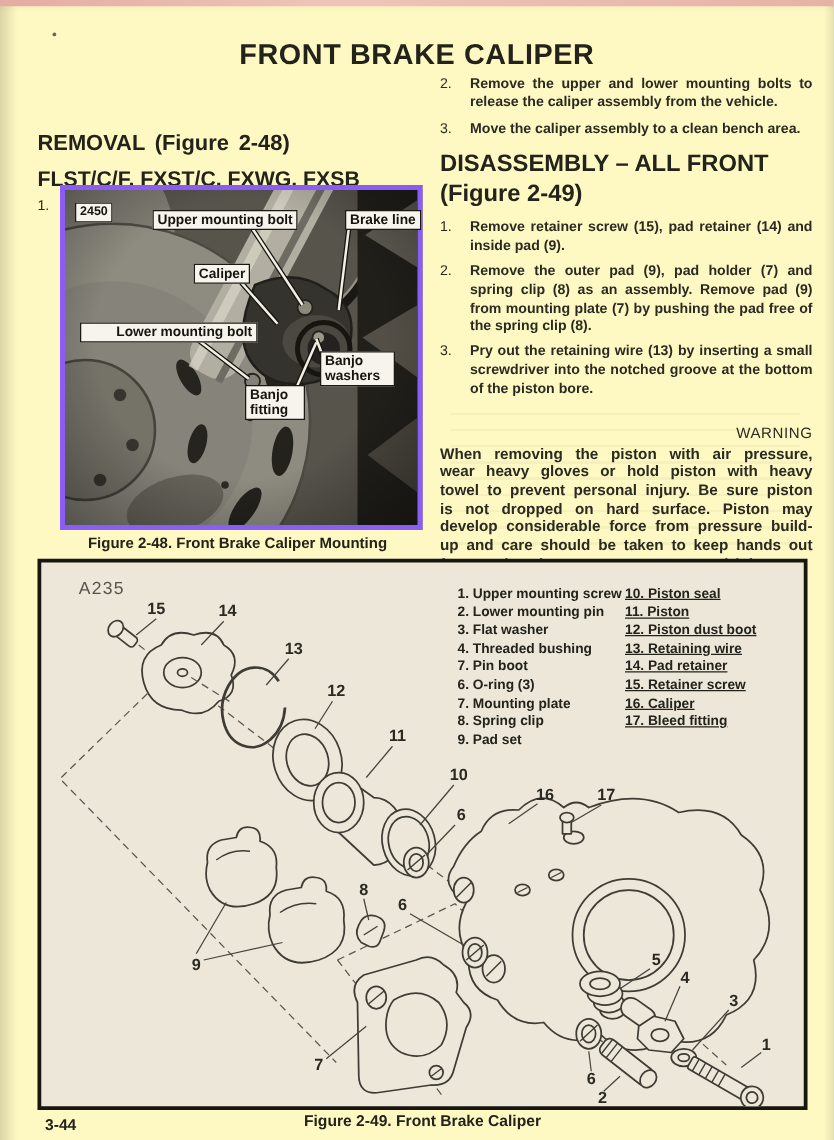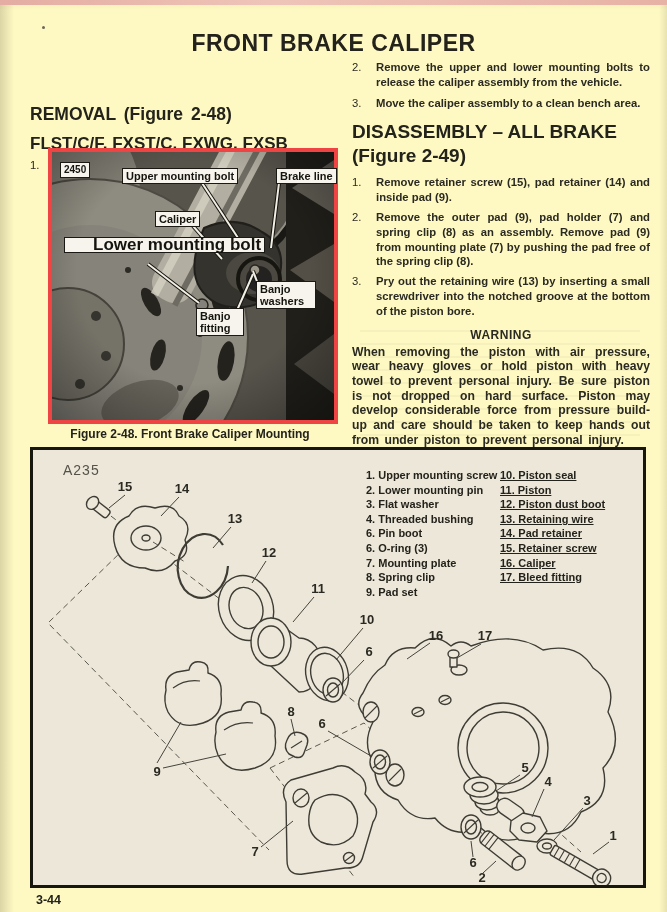--- a/index.html
+++ b/index.html
@@ -22,25 +22,25 @@
   .col-left{position:absolute;left:30px;top:60px;width:300px;margin-top:44px;}
   .col-right{position:absolute;left:352px;top:60px;width:298px;}
 
   .h1{font-size:17.5px;font-weight:bold;word-spacing:3px;color:#23221b;line-height:21px;}
   .h1b{font-size:17px;font-weight:bold;margin-top:9px;color:#23221b;line-height:20px;}
   .h2{font-size:19px;font-weight:bold;line-height:23.5px;color:#23221b;margin-top:10px;}
   .step{display:flex;font-size:11.3px;line-height:14.8px;}
   .step .n{flex:none;width:24px;}
   .step .t{flex:1;text-align:justify;font-weight:bold;}
   .mt4{margin-top:4px}.mt5{margin-top:5px}.mt6{margin-top:6px}.mt8{margin-top:8px}
-  .warnhead{margin-top:9px;text-align:center;font-weight:bold;font-size:12px;letter-spacing:.5px;}
+  .warnhead{margin-top:20px;text-align:right;font-weight:normal;font-size:12px;letter-spacing:.5px;}
   .warnpara{margin-top:3px;font-weight:bold;font-size:12.2px;line-height:14.7px;text-align:justify;word-spacing:2px;}
 
   .photo-fig{position:absolute;left:48px;top:148px;width:282px;height:268px;
-        border:4px solid #ef4444;background:#55534c;}
+        border:4px solid #8b5cf6;background:#55534c;}
   .photo-inner{position:relative;width:282px;height:268px;}
   .photo-label{position:absolute;background:#f6f4ec;border:1px solid #1a1914;color:#15140f;
         font-weight:bold;font-size:10px;line-height:12px;padding:1px 3px;white-space:nowrap;}
   .photo-label.wrap{white-space:normal;text-align:left;}
   .fig48-caption{position:absolute;left:40px;top:427px;width:300px;text-align:center;
         font-weight:bold;font-size:12px;color:#23221b;}
 
   .fig49{position:absolute;left:30px;top:447px;width:610px;height:435px;
         border:3px solid #17160f;background:#ece7d9;}
   .figid{position:absolute;left:30px;top:12px;font-size:14px;letter-spacing:1px;color:#55524a;}
@@ -153,38 +153,38 @@
           <path d="M96,112 L147,151"></path>
             <path d="M209,140 L201,119"></path>
             <path d="M183,163 L201,122"></path>
         </g>
         <rect x="0" y="0" width="282" height="268" fill="url(#vig)"></rect>
       </svg>
       <div class="photo-label" style="left:8px;top:10px;">2450</div>
       <div class="photo-label" style="left:70px;top:16px;font-size:11px;">Upper mounting bolt</div>
       <div class="photo-label" style="left:197px;top:16px;font-size:11px;margin-left:27px;">Brake line</div>
       <div class="photo-label" style="left:103px;top:59px;font-size:11px;">Caliper</div>
-      <div class="photo-label" style="left:12px;top:85px;font-size:17px;padding-left:28px;">Lower mounting bolt</div>
+      <div class="photo-label" style="left:12px;top:106px;font-size:11px;padding-left:28px;">Lower mounting bolt</div>
       <div class="photo-label wrap" style="left:204px;top:129px;width:52px;font-size:11px;">Banjo washers</div>
       <div class="photo-label wrap" style="left:144px;top:156px;width:40px;font-size:11px;">Banjo fitting</div>
     </div>
   </div>
   <div class="fig48-caption">Figure 2-48. Front Brake Caliper Mounting</div>
 
   <div class="col-right">
     <div class="step">
       <span class="n">2.</span>
       <span class="t">Remove the upper and lower mounting bolts to release the caliper assembly from the vehicle.</span>
     </div>
     <div class="step mt6">
       <span class="n">3.</span>
       <span class="t">Move the caliper assembly to a clean bench area.</span>
     </div>
     <div class="h2">
-      <div>DISASSEMBLY – ALL BRAKE</div>
+      <div>DISASSEMBLY – ALL FRONT</div>
       <div>(Figure 2-49)</div>
     </div>
     <div class="step mt8">
       <span class="n">1.</span>
       <span class="t">Remove retainer screw (15), pad retainer (14) and inside pad (9).</span>
     </div>
     <div class="step mt5">
       <span class="n">2.</span>
       <span class="t">Remove the outer pad (9), pad holder (7) and spring clip (8) as an assembly. Remove pad (9) from mounting plate (7) by pushing the pad free of the spring clip (8).</span>
     </div>
@@ -379,32 +379,33 @@
       </g>
     </svg>
 
     <div class="figid">A235</div>
 
     <div class="parts c1">
       <div>1. Upper mounting screw</div>
       <div>2. Lower mounting pin</div>
       <div>3. Flat washer</div>
       <div>4. Threaded bushing</div>
-      <div>6. Pin boot</div>
+      <div>7. Pin boot</div>
       <div>6. O-ring (3)</div>
       <div>7. Mounting plate</div>
       <div>8. Spring clip</div>
       <div>9. Pad set</div>
     </div>
     <div class="parts c2">
       <div>10. Piston seal</div>
       <div>11. Piston</div>
       <div>12. Piston dust boot</div>
       <div>13. Retaining wire</div>
       <div>14. Pad retainer</div>
       <div>15. Retainer screw</div>
       <div>16. Caliper</div>
       <div>17. Bleed fitting</div>
     </div>
   </div>
 
+  <div class="fig49-caption">Figure 2-49. Front Brake Caliper</div>
   <div class="pagenum">3-44</div>
 </div>
 
 </body></html>

